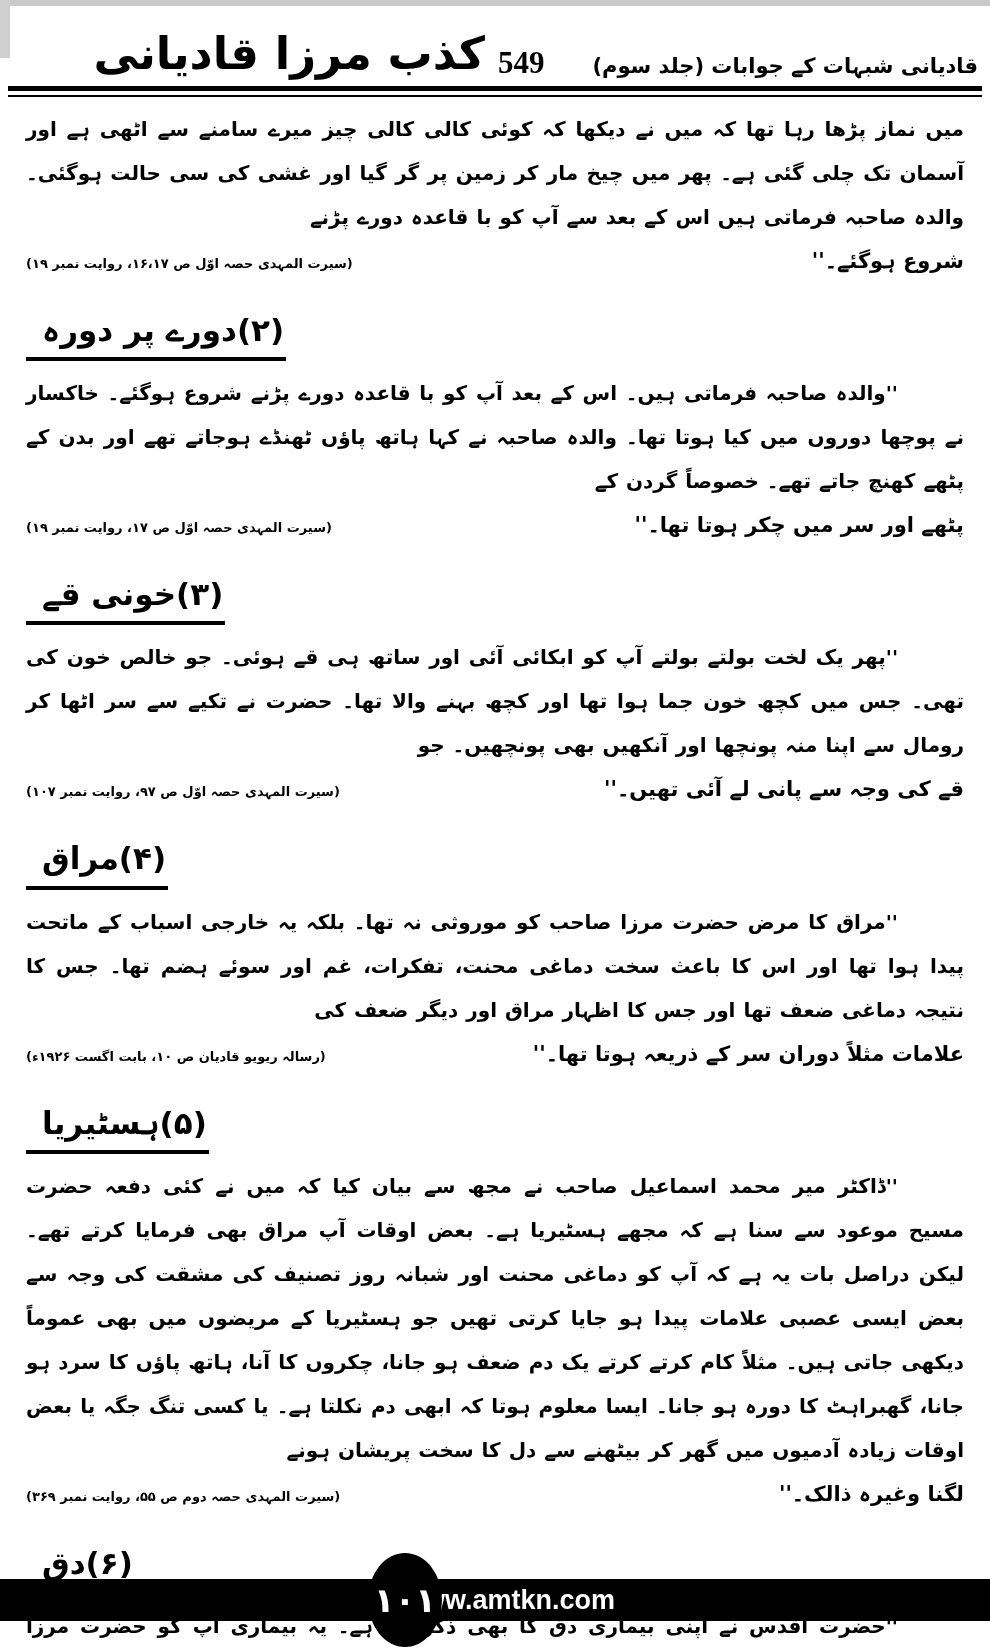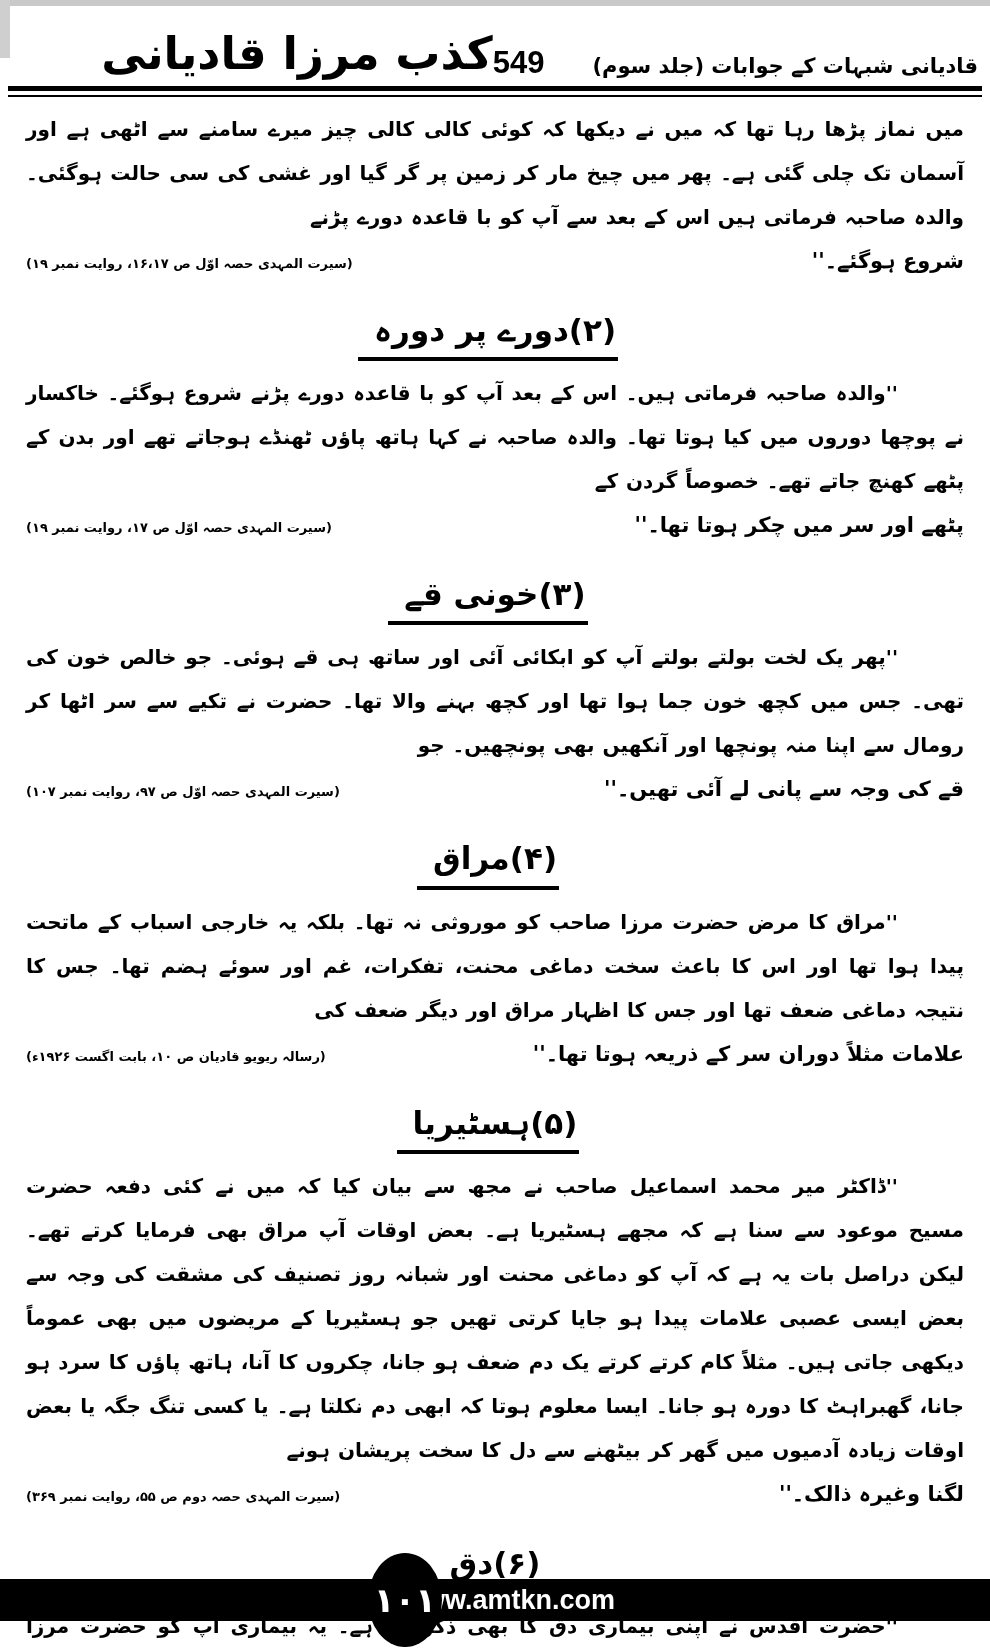--- a/index.html
+++ b/index.html
@@ -15,22 +15,22 @@
   .scan-top  { position:absolute; top:0; left:0; width:100%; height:6px; background:#c9c9c9; }
   .scan-left { position:absolute; top:0; left:0; width:10px; height:58px; background:#cfcfcf; }
 
   
   .header {
     display:flex; direction:rtl; align-items:flex-end;
     padding:16px 12px 0 14px; height:62px;
   }
   .series-title { font-size:21px; font-weight:bold; white-space:nowrap; }
   .page-num {
-    direction:ltr; font-family:Liberation Sans, sans-serif;
-    font-size:31px; font-weight:bold; margin:0 48px 0 0; line-height:1;
+    direction:ltr; font-family:Liberation Serif, serif;
+    font-size:31px; font-weight:bold; margin:0 48px 0 13px; line-height:1;
   }
   .book-title {
     font-size:45px; font-weight:bold; letter-spacing:1px;
     margin-right:auto; margin-left:96px; white-space:nowrap; line-height:1.1;
   }
   .double-rule {
     margin:8px 8px 0 8px; height:4px;
     border-top:5px solid #000; border-bottom:2px solid #000;
   }
 
@@ -40,21 +40,21 @@
     font-size:20px; font-weight:bold; line-height:44px;
     text-align:justify; margin:0; word-spacing:1px;
   }
   .para.q-indent { text-indent:66px; }
   .tailrow {
     display:flex; direction:rtl; justify-content:space-between; align-items:baseline;
     font-size:21px; font-weight:bold; line-height:44px;
   }
   .ref { font-size:13px; font-weight:bold; white-space:nowrap; }
 
-  .heading { margin:26px 14px 10px 0; text-align:center; }
+  .heading { margin:26px 14px 10px 0; text-align:left; }
   .heading span {
     display:inline-block; font-size:31px; font-weight:bold;
     border-bottom:4px solid #000; padding:0 2px 8px 16px; line-height:1.2;
   }
 
   
   .footer-bar {
     position:absolute; left:0; right:0; bottom:29px; height:42px;
     background:#000; display:flex; align-items:center; justify-content:center;
     padding:0 28px; direction:ltr;

